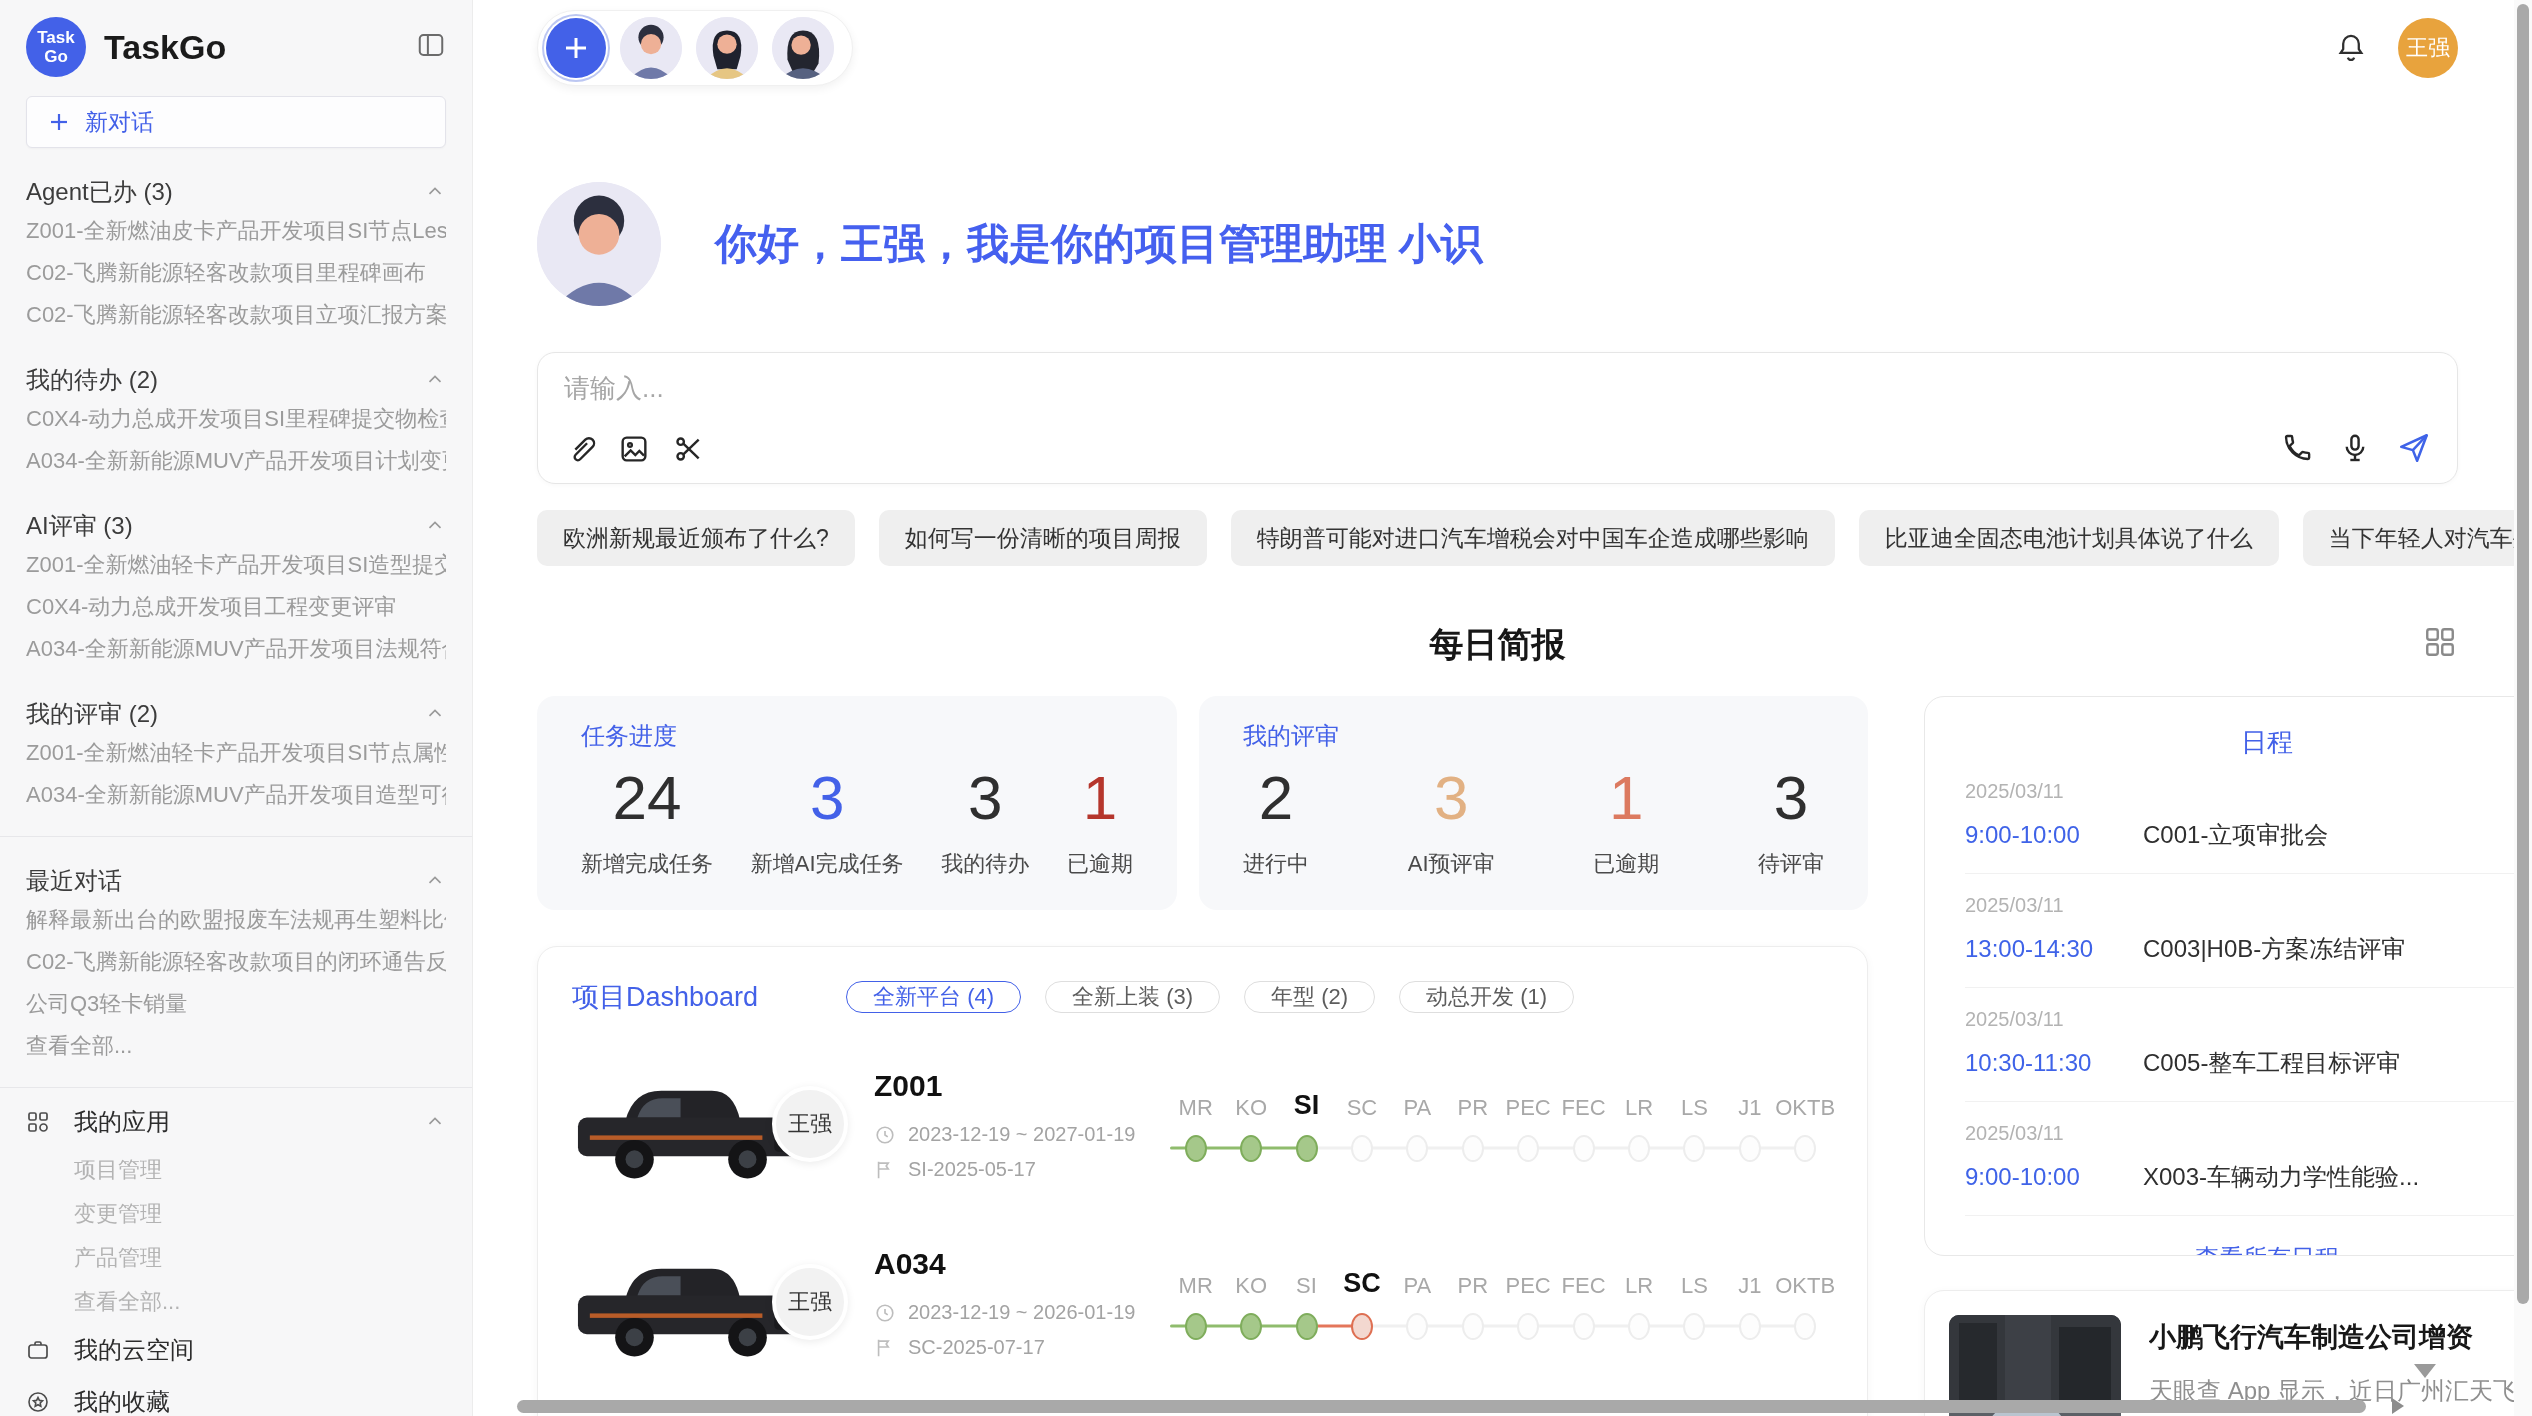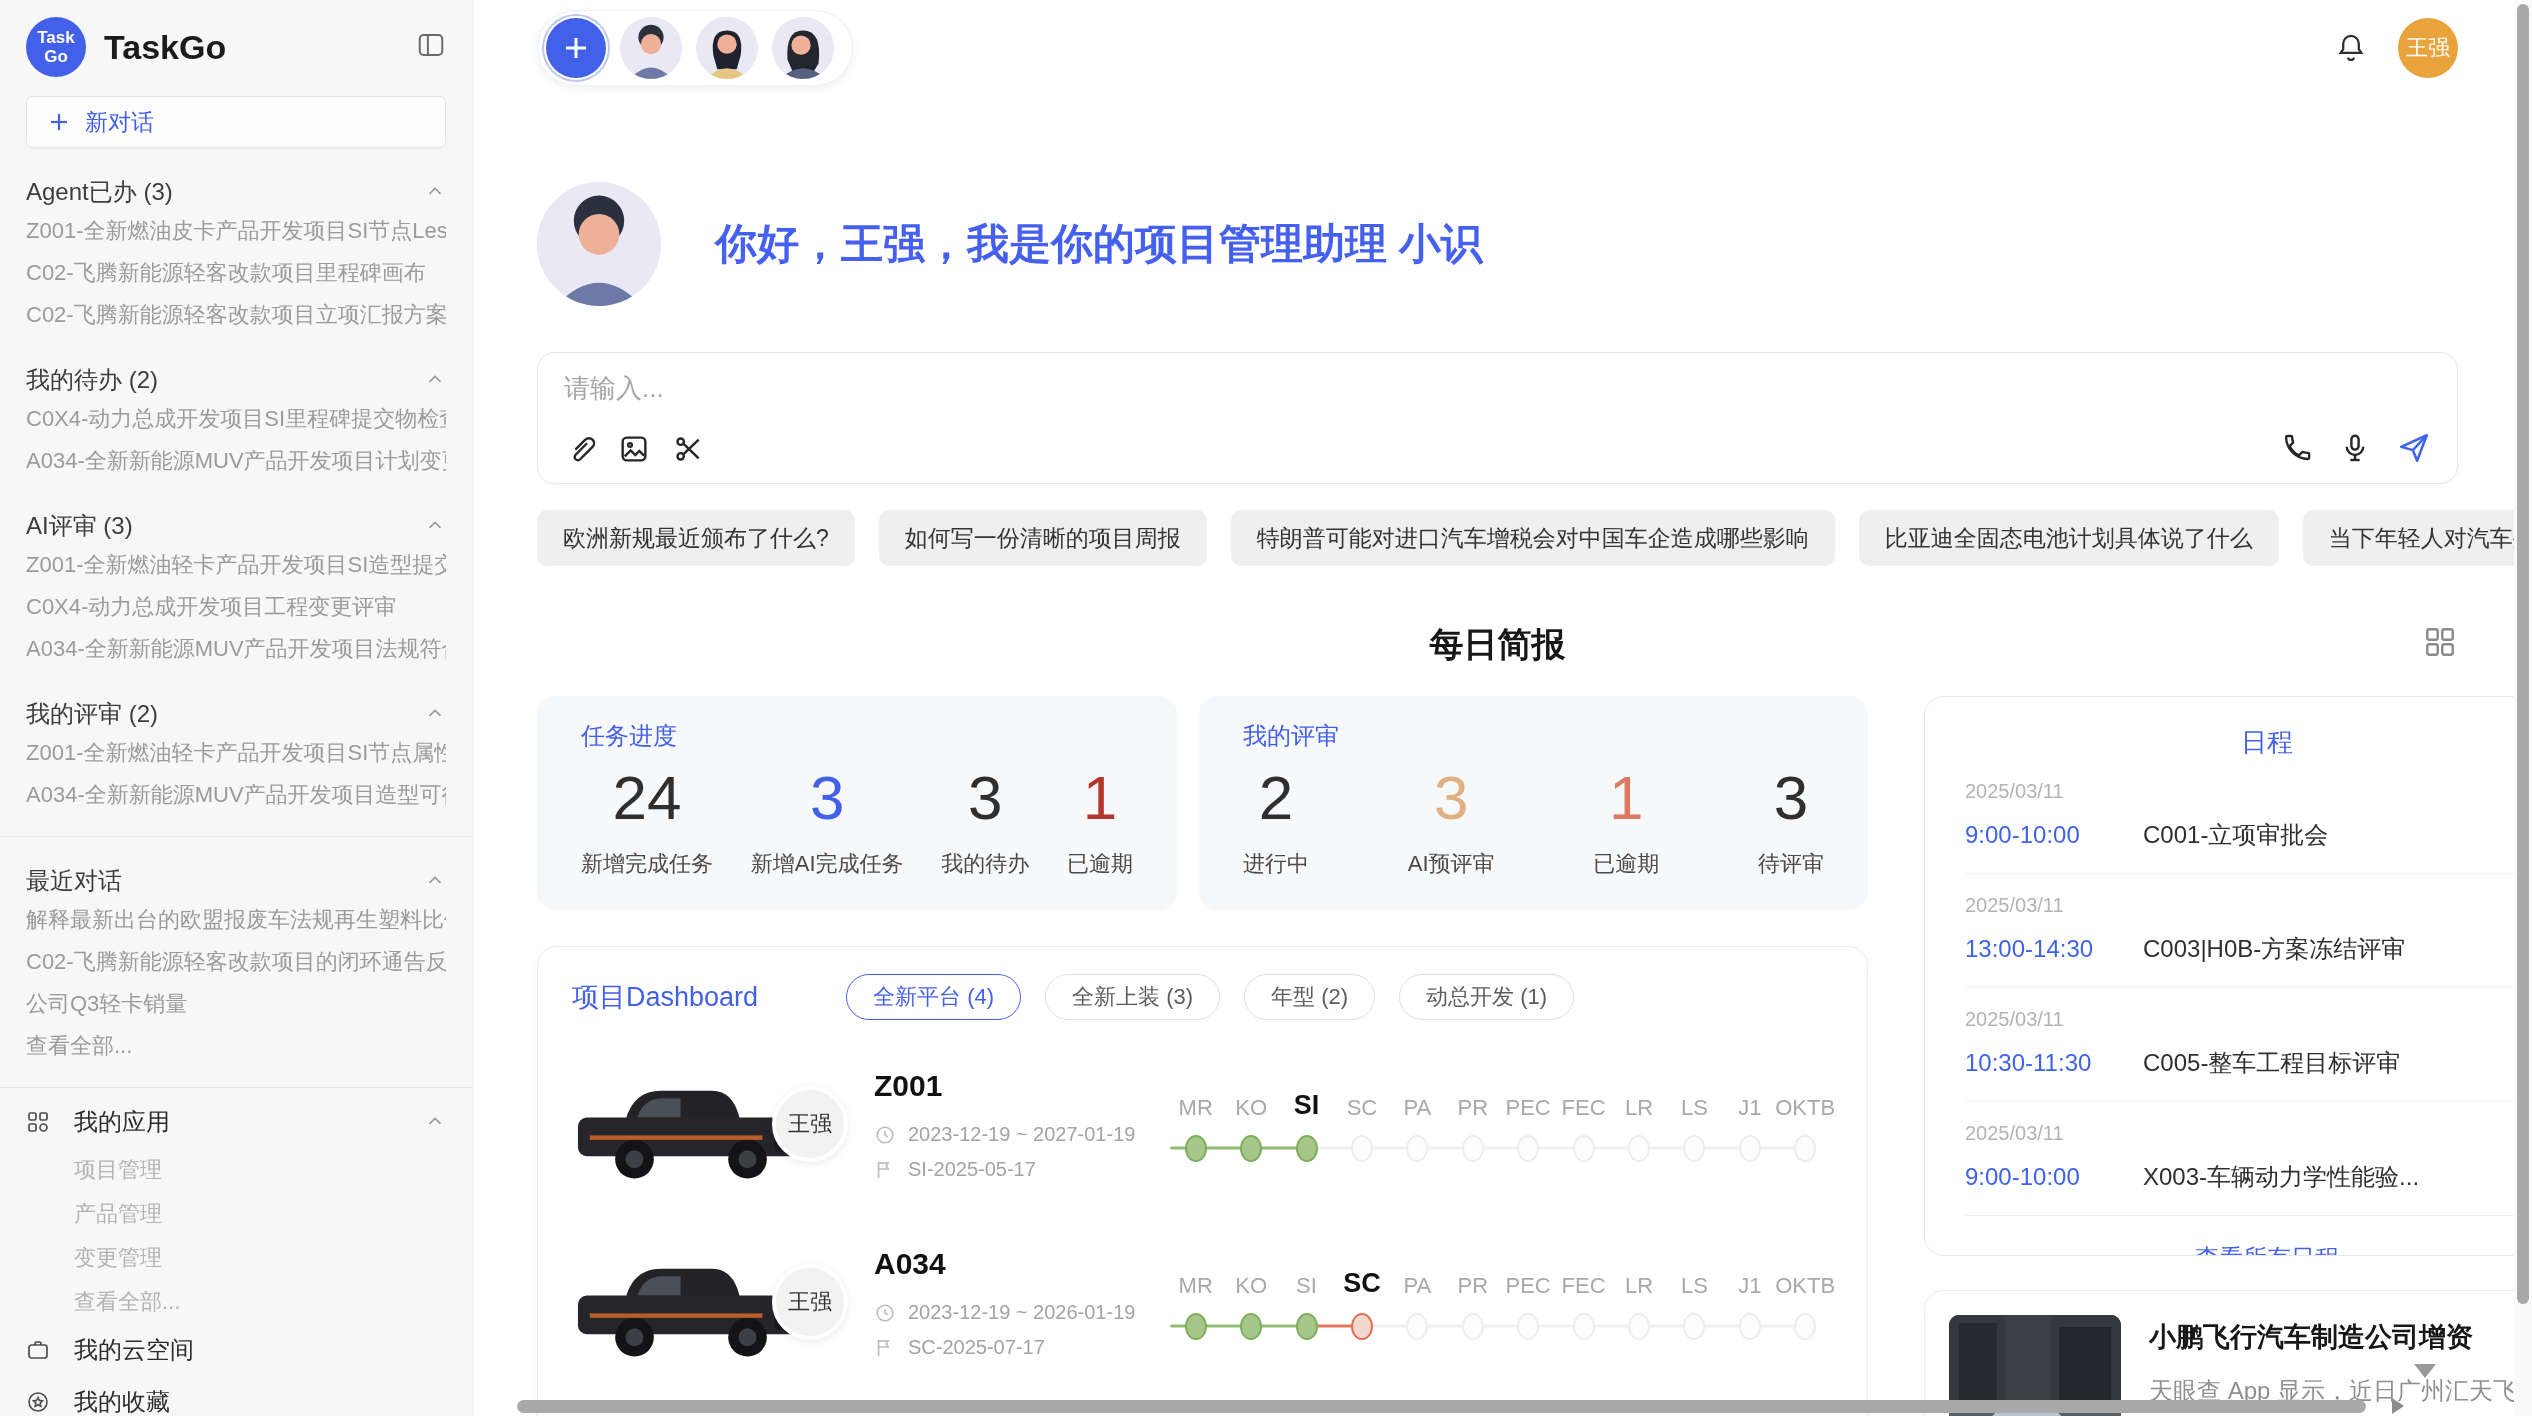--- a/index.html
+++ b/index.html
@@ -72,21 +72,21 @@
   .stat-value.blue { color:#4361e8; }
   .stat-value.red { color:#b5362c; }
   .stat-value.tan { color:#e2b183; }
   .stat-value.salmon { color:#dc7a60; }
   .stat-label { margin-top:16px; font-size:22px; color:#4a4a4a; }
 
   .dash-card { margin-top:36px; background:#fff; border:1px solid #ededed; border-radius:20px; padding:26px 34px; height:640px; box-shadow:0 2px 10px rgba(0,0,0,.04); }
   .dash-head { display:flex; align-items:center; height:48px; }
   .dash-title { color:#4361e8; font-size:27px; margin-right:88px; }
   .dash-tabs { display:flex; gap:24px; }
-  .tab { height:46px; border-radius:25px; border:1px solid #dedede; background:#fff; display:flex; align-items:center; padding:12px 26px; font-size:22px; color:#5d5d5d; cursor:pointer; white-space:nowrap; }
+  .tab { height:32px; border-radius:25px; border:1px solid #dedede; background:#fff; display:flex; align-items:center; padding:12px 26px; font-size:22px; color:#5d5d5d; cursor:pointer; white-space:nowrap; }
   .tab.active { border:1.5px solid #4361e8; color:#4361e8; }
 
   .project-row { display:flex; align-items:center; margin-top:30px; height:148px; }
   .truck-wrap { position:relative; width:238px; height:142px; flex:none; }
   .truck-wrap svg.truck { width:100%; height:100%; }
   .owner-badge { position:absolute; right:-38px; top:32px; width:76px; height:76px; border-radius:50%; background:#f2f2f2; border:4px solid #fff; box-shadow:0 2px 8px rgba(0,0,0,.08); display:flex; align-items:center; justify-content:center; font-size:22px; color:#333; }
   .proj-info { margin-left:64px; width:268px; flex:none; }
   .proj-code { font-size:30px; font-weight:700; color:#111; }
   .proj-meta { display:flex; align-items:center; gap:12px; margin-top:20px; color:#a3a3a3; font-size:20px; white-space:nowrap; }
   .proj-meta + .proj-meta { margin-top:12px; }
@@ -232,22 +232,22 @@
             <rect x="3" y="14" width="7" height="7" rx="1.5"></rect>
             <circle cx="17.5" cy="17.5" r="3.5"></circle>
           </svg>
       </span>
       <span class="htext">我的应用</span>
       <svg width="22" height="22" viewBox="0 0 24 24" fill="none" stroke="#9a9a9a" stroke-width="1.8">
           <polyline points="6,14 12,8 18,14"></polyline>
         </svg>
     </div>
     <div class="side-sub">项目管理</div>
+    <div class="side-sub">变更管理</div>
     <div class="side-sub">产品管理</div>
-    <div class="side-sub">变更管理</div>
     <div class="side-sub">查看全部...</div>
 
     <div class="side-link">
       <span class="hicon">
         <svg width="24" height="24" viewBox="0 0 24 24" fill="none" stroke="currentColor" stroke-width="1.7">
             <rect x="3" y="7" width="18" height="13" rx="2.5"></rect>
             <path d="M9 7 V5.5 a1.5 1.5 0 0 1 1.5 -1.5 h3 a1.5 1.5 0 0 1 1.5 1.5 V7"></path>
           </svg>
       </span>
       <span class="htext">我的云空间</span>

